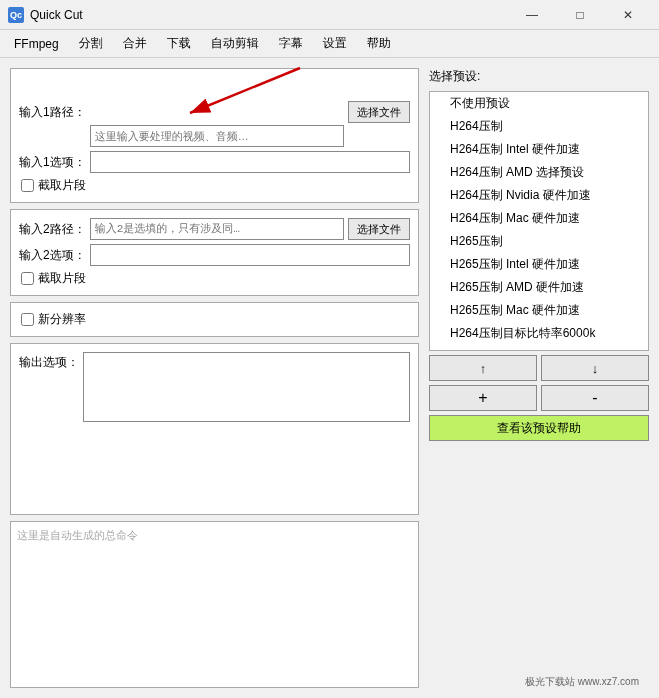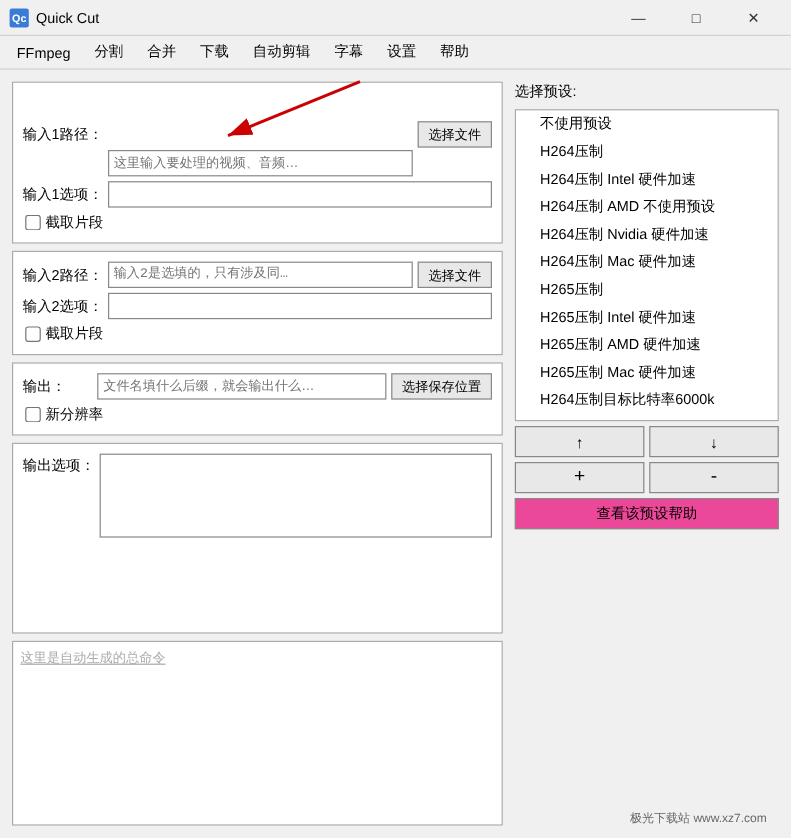--- a/index.html
+++ b/index.html
@@ -252,21 +252,21 @@
       border: 1px solid #888;
       background: #e8e8e8;
       cursor: pointer;
       font-size: 16px;
       display: flex; align-items: center; justify-content: center;
     }
     .preset-help-btn {
       width: 100%;
       height: 26px;
       border: 1px solid #888;
-      background: #ec4899;
+      background: #bef264;
       cursor: pointer;
       font-size: 12px;
       font-family: inherit;
     }
 
     
     .preset-list::-webkit-scrollbar { width: 14px; }
     .preset-list::-webkit-scrollbar-track { background: #f0f0f0; }
     .preset-list::-webkit-scrollbar-thumb { background: #c0c0c0; border: 2px solid #f0f0f0; }
 
@@ -345,51 +345,46 @@
         <span class="input-label">输入2选项：</span>
         <input class="input-field" type="text" style="">
       </div>
       <div class="checkbox-row">
         <input type="checkbox" id="clip2" style="">
         <label class="checkbox-label" for="clip2">截取片段</label>
       </div>
     </div>
 
     <div class="output-section">
-      <div class="input-row">
-        <span class="input-label">输出：</span>
-        <input class="input-field" type="text" style="color: rgb(170, 170, 170);" placeholder="文件名填什么后缀，就会输出什么…">
-        <button class="browse-btn">选择保存位置</button>
-      </div>
       <div class="checkbox-row">
         <input type="checkbox" id="newres" style="">
         <label class="checkbox-label" for="newres">新分辨率</label>
       </div>
     </div>
 
     <div class="output-options-section">
       <span class="output-options-label">输出选项：</span>
       <textarea class="output-options-textarea" style=""></textarea>
     </div>
 
     <div class="command-area">
-      <span style="color:#aaa;text-decoration:underline;">这里是自动生成的总命令</span>
+      <span style="color:#aaa;">这里是自动生成的总命令</span>
     </div>
 
 
   </div>
 
   <div class="right-panel">
     <span class="preset-label">选择预设:</span>
 
     <div class="preset-list">
       <div class="preset-list-item">不使用预设</div>
       <div class="preset-list-item">H264压制</div>
       <div class="preset-list-item">H264压制 Intel 硬件加速</div>
-      <div class="preset-list-item">H264压制 AMD 不使用预设</div>
+      <div class="preset-list-item">H264压制 AMD 选择预设</div>
       <div class="preset-list-item">H264压制 Nvidia 硬件加速</div>
       <div class="preset-list-item">H264压制 Mac 硬件加速</div>
       <div class="preset-list-item">H265压制</div>
       <div class="preset-list-item">H265压制 Intel 硬件加速</div>
       <div class="preset-list-item">H265压制 AMD 硬件加速</div>
       <div class="preset-list-item">H265压制 Mac 硬件加速</div>
       <div class="preset-list-item">H264压制目标比特率6000k</div>
 
     </div>
 

